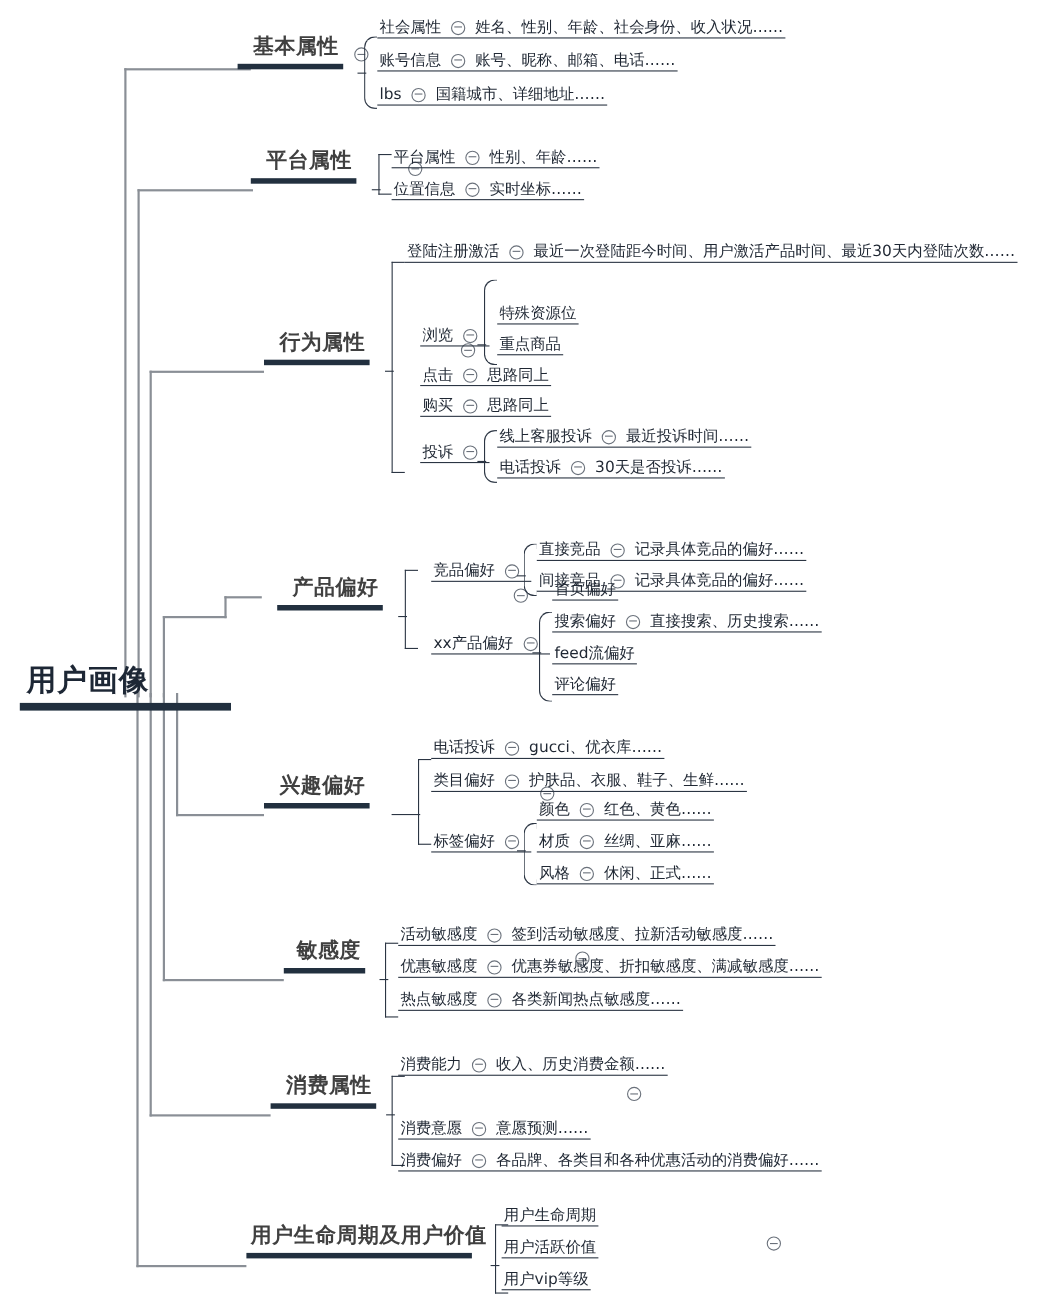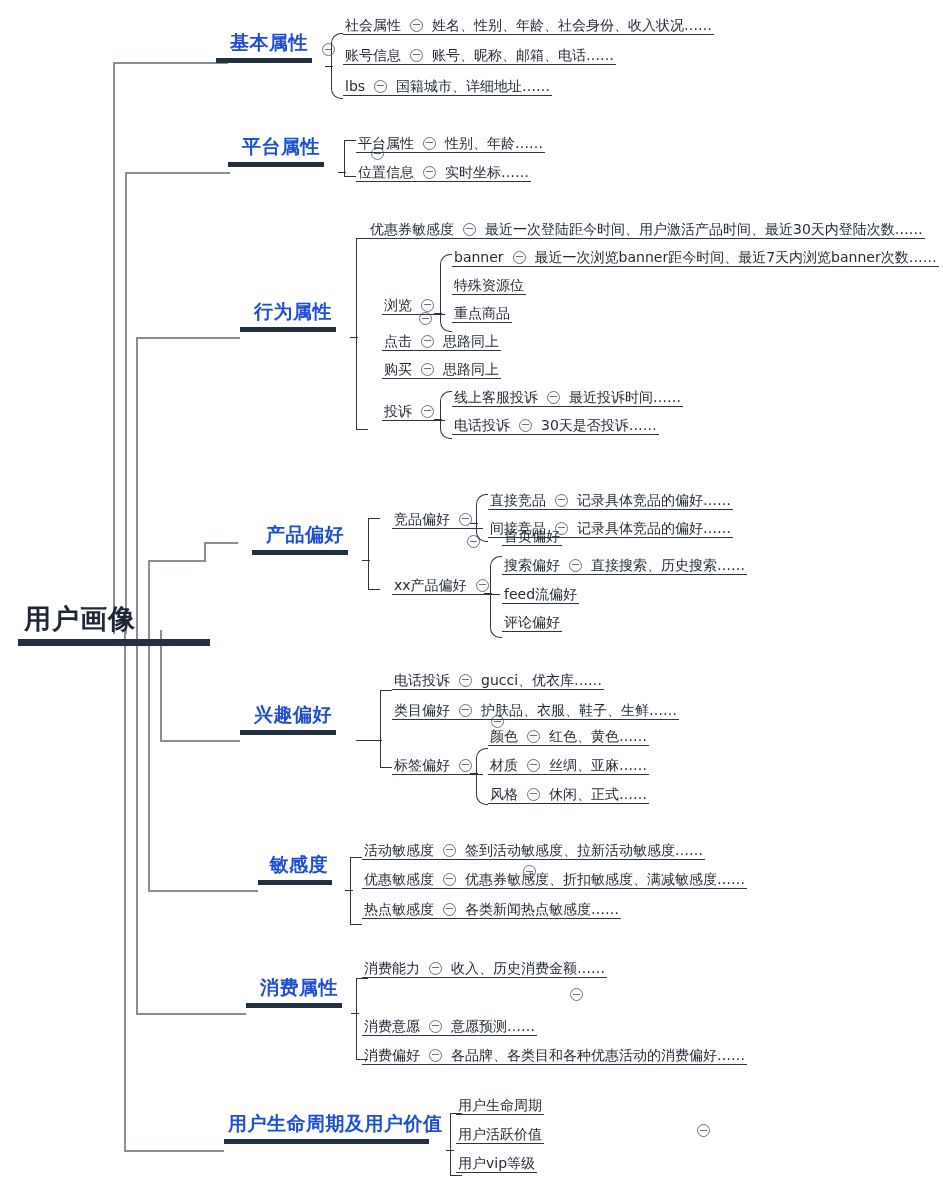--- a/index.html
+++ b/index.html
@@ -76,21 +76,21 @@
   
   .l1{
     position:absolute;
     white-space:nowrap;
     text-align:right;
   }
   .l1 .l1-label{
     display:block;
     font-size:19px;
     font-weight:bold;
-    color:#1d4ed8;
+    color:#404040;
     line-height:1;
     padding:0 4px 6px 4px;
     letter-spacing:.5px;
   }
   .l1 .l1-rule{
     display:block;
     height:5px;
     background:#22303f;
   }
 
@@ -268,46 +268,38 @@
     <span class="l1-rule"></span>
   </div>
   <div class="toggle abs" style="left:338px;top:310px;"></div>
   
   <div class="bracket sq" style="left:356px;top:238px;width:12px;height:192px;"></div>
   <div class="conn h" style="left:350px;top:337px;width:8px;"></div>
 
   
   <div class="node" style="left:368px;top:222px;">
     <div class="nrow">
-      <span class="ntitle">优惠券敏感度</span>
+      <span class="ntitle">登陆注册激活</span>
       <span class="toggle"></span>
       <span class="nvalue">最近一次登陆距今时间、用户激活产品时间、最近30天内登陆次数……</span>
     </div>
     <div class="underline" style="width:100%;"></div>
   </div>
 
   
   <div class="node" style="left:382px;top:298px;">
     <div class="nrow">
       <span class="ntitle">浏览</span>
       <span class="toggle"></span>
     </div>
     <div class="underline" style="width:100%;"></div>
   </div>
   <div class="bracket" style="left:440px;top:254px;width:12px;height:78px;"></div>
   <div class="conn h" style="left:434px;top:313px;width:8px;"></div>
 
-  <div class="node" style="left:452px;top:250px;">
-    <div class="nrow">
-      <span class="ntitle">banner</span>
-      <span class="toggle"></span>
-      <span class="nvalue">最近一次浏览banner距今时间、最近7天内浏览banner次数……</span>
-    </div>
-    <div class="underline" style="width:100%;"></div>
-  </div>
   <div class="node" style="left:452px;top:278px;">
     <div class="nrow">
       <span class="ntitle">特殊资源位</span>
     </div>
     <div class="underline" style="width:100%;"></div>
   </div>
   <div class="node" style="left:452px;top:306px;">
     <div class="nrow">
       <span class="ntitle">重点商品</span>
     </div>

